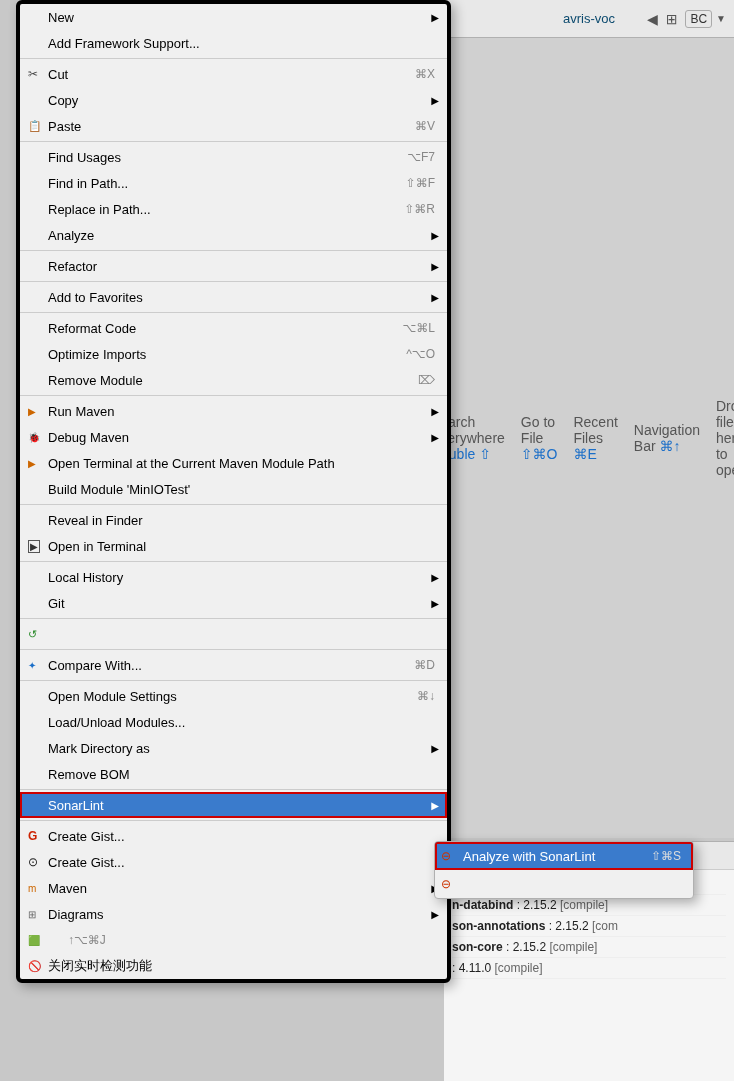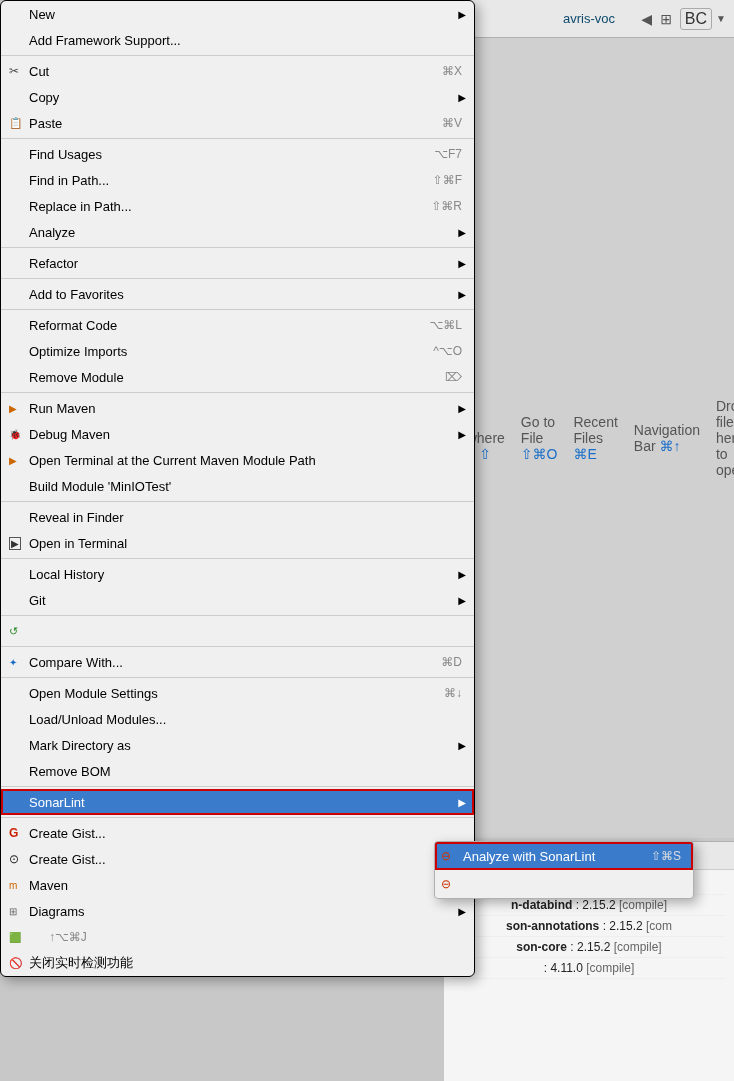--- a/index.html
+++ b/index.html
@@ -89,38 +89,37 @@
       white-space: nowrap;
     }
     .dep-tab .star-icon { color: #f0a020; }
     .dep-tab-sonarlint {
       display: flex;
       align-items: center;
       gap: 4px;
     }
     .dep-content {
       padding: 4px 8px;
-      text-align: center;
     }
     .dep-item {
       font-size: 12px;
       color: #222;
       padding: 3px 0;
       border-bottom: 1px solid #eee;
     }
     .dep-item strong { font-weight: 700; }
     .dep-item .compile { color: #666; }
 
     
     .context-menu {
       position: absolute;
-      top: 0; left: 0;
-      width: 475px;
+      top: 0; left: 16px;
+      width: 435px;
       background: #f0f0f0;
-      border: 1px solid #000000;
+      border: 4px solid #000000;
       box-shadow: 4px 4px 12px rgba(0,0,0,0.3);
       border-radius: 6px;
       overflow: hidden;
       z-index: 100;
     }
     .menu-item {
       display: flex;
       align-items: center;
       padding: 4px 12px 4px 28px;
       height: 26px;
@@ -206,21 +205,21 @@
     }
   </style>
 </head>
 <body>
 
 <div class="top-bar">
   <span class="top-bar-title">avris-voc</span>
   <div class="top-bar-icons">
     <span style="font-size:14px; color:#555; cursor:pointer;">◀</span>
     <span style="font-size:14px; color:#555; cursor:pointer; margin-left:4px;">⊞</span>
-    <span style="font-size:16px; color:#333; border:1px solid #aaa; padding:1px 4px; border-radius:3px; margin-left:4px;">BC</span>
+    <span style="font-size:12px; color:#333; border:1px solid #aaa; padding:1px 4px; border-radius:3px; margin-left:4px;">BC</span>
     <span style="font-size:10px; color:#555; cursor:pointer;">▼</span>
   </div>
 </div>
 
 <div class="ide-main">
   <div class="ide-hint">
     <span>Search Everywhere </span><span class="shortcut">Double ⇧</span>
   </div>
   <div class="ide-hint">
     <span>Go to File </span><span class="shortcut">⇧⌘O</span>

